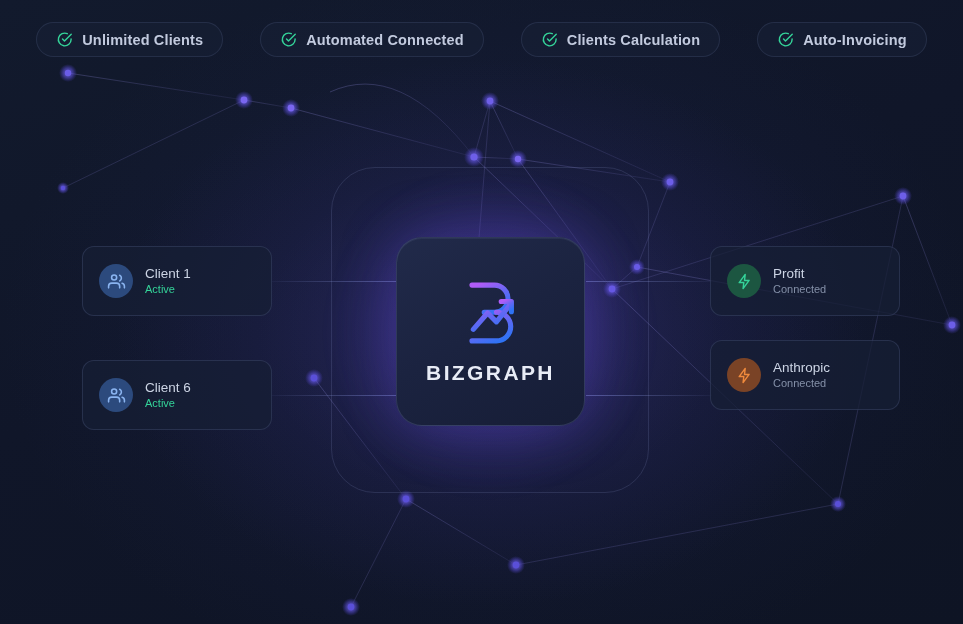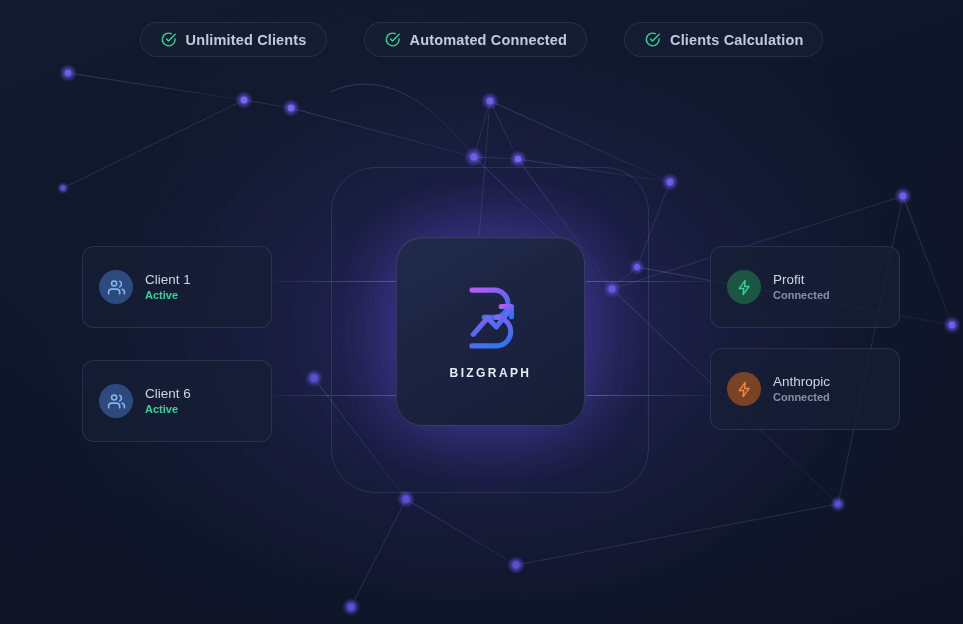--- a/index.html
+++ b/index.html
@@ -57,44 +57,44 @@
   }
   .pill-label{
     font-size:14.5px; font-weight:700; color:#c2cade; letter-spacing:.15px;
     white-space:nowrap;
   }
   .check{ width:17px; height:17px; flex:0 0 17px; display:block; }
 
   
   .card{
     position:absolute;
-    width:190px; height:82px;
+    width:190px; height:70px;
     border:1px solid rgba(120,135,185,0.20);
     border-radius:12px;
     background:rgba(22,30,52,0.72);
     display:flex; align-items:center; gap:12px;
     padding-left:16px;
   }
   .card.c1{ left:82px; top:246px; }
   .card.c2{ left:82px; top:360px; }
   .card.r1{ left:710px; top:246px; }
-  .card.r2{ left:710px; top:348px; }
+  .card.r2{ left:710px; top:340px; }
 
   .badge{
     width:34px; height:34px; flex:0 0 34px;
     border-radius:50%;
     display:flex; align-items:center; justify-content:center;
   }
   .badge.client{ background:#2c4a7d; }
   .badge.openai{ background:#1c5641; }
   .badge.anthropic{ background:#7a4326; }
 
   .card-text{ display:flex; flex-direction:column; gap:2px; line-height:1.15; }
   .card-title{ font-size:13.5px; color:#ccd4e4; font-weight:400; }
-  .card-sub{ font-size:11px; font-weight:700; }
+  .card-sub{ font-size:11px; font-weight:400; }
   .card-sub.active{ color:#34d399; }
   .card-sub.connected{ color:#8490a8; }
 
   
   .center-glow{
     position:absolute; left:330px; top:172px;
     width:320px; height:320px; border-radius:50%;
     background:radial-gradient(circle, rgba(118,84,235,0.40) 0%, rgba(96,70,215,0.22) 35%, rgba(70,60,170,0.07) 60%, rgba(16,23,41,0) 75%);
     filter:blur(6px);
     pointer-events:none;
@@ -104,21 +104,21 @@
     width:189px; height:189px;
     border-radius:26px;
     border:1px solid rgba(130,145,200,0.22);
     background:linear-gradient(150deg,#212a4a 0%,#1b2340 48%,#161d36 100%);
     box-shadow:0 0 60px rgba(100,80,220,0.28), inset 0 1px 0 rgba(190,200,240,0.07);
     display:flex; flex-direction:column; align-items:center; justify-content:center;
     gap:14px;
   }
   .logo-mark{ width:70px; height:68px; display:block; }
   .wordmark{
-    font-size:12px; font-weight:700; letter-spacing:2.4px; color:#e8ecf6;
+    font-size:21px; font-weight:700; letter-spacing:2.4px; color:#e8ecf6;
   }
 </style>
 </head>
 <body>
 
 <div id="stage">
 
   <svg class="net" viewBox="0 0 963 624" width="963" height="624" aria-hidden="true">
     <defs>
       <radialGradient id="nodeGlow">
@@ -222,20 +222,27 @@
     </div>
 
     <div class="pill">
       <svg class="check" viewBox="0 0 24 24" fill="none" stroke="#34d399" stroke-width="2" stroke-linecap="round" stroke-linejoin="round">
         <path d="M21.3 11.1V12a9 9 0 1 1-5.34-8.23"></path>
         <path d="M21.5 4.6 12 14.1l-2.8-2.8"></path>
       </svg>
       <span class="pill-label">Clients Calculation</span>
     </div>
 
+    <div class="pill">
+      <svg class="check" viewBox="0 0 24 24" fill="none" stroke="#34d399" stroke-width="2" stroke-linecap="round" stroke-linejoin="round">
+        <path d="M21.3 11.1V12a9 9 0 1 1-5.34-8.23"></path>
+        <path d="M21.5 4.6 12 14.1l-2.8-2.8"></path>
+      </svg>
+      <span class="pill-label">Auto-Invoicing</span>
+    </div>
 
   </div>
 
   <div class="card c1">
     <div class="badge client">
       <svg width="19" height="19" viewBox="0 0 24 24" fill="none" stroke="#8ab4f0" stroke-width="2" stroke-linecap="round" stroke-linejoin="round">
         <path d="M16 20v-2a4 4 0 0 0-4-4H6a4 4 0 0 0-4 4v2"></path>
         <circle cx="9" cy="7" r="3.2"></circle>
         <path d="M22 20v-2a4 4 0 0 0-3-3.87"></path>
         <path d="M16 4.13A4 4 0 0 1 16 11.3"></path>

